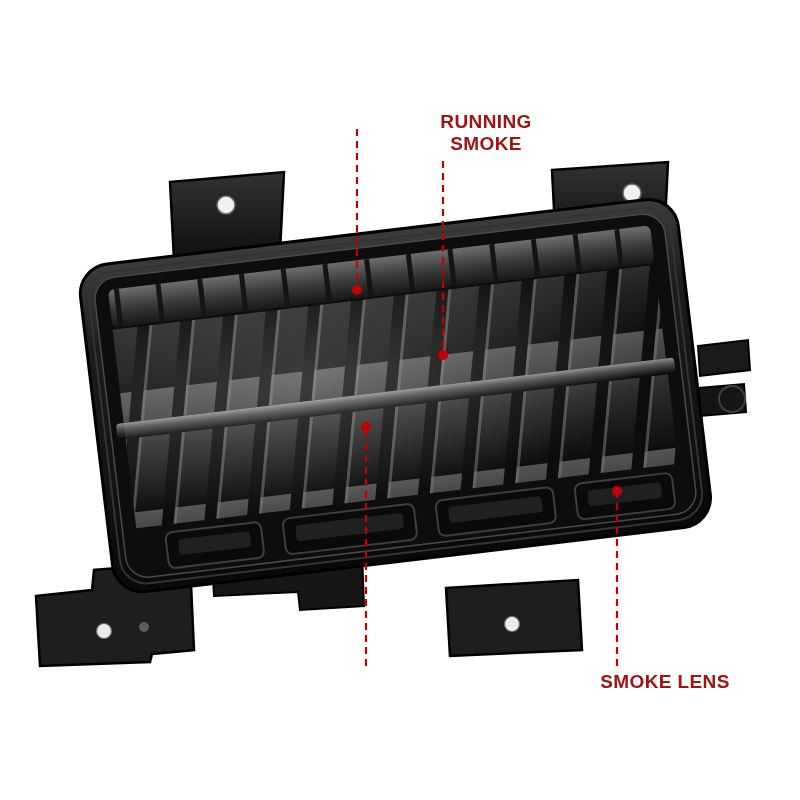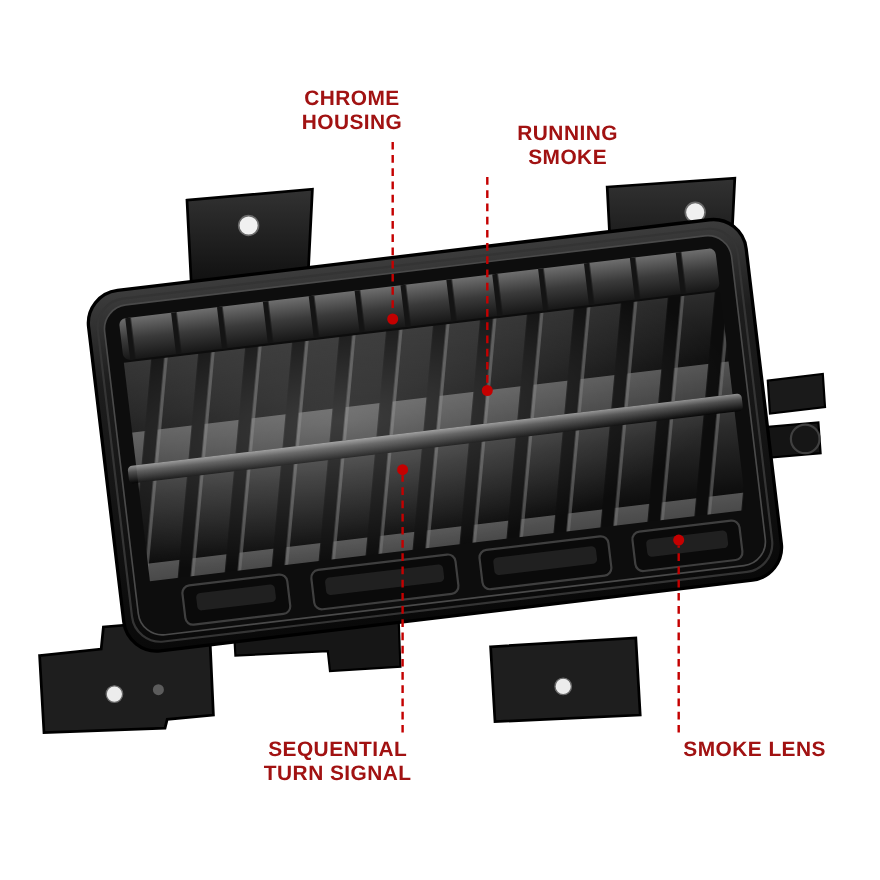--- a/index.html
+++ b/index.html
@@ -12,23 +12,23 @@
     text-align:center;
     color:var(--label-color, #a11212);
     font-weight:bold;
     font-size:19px;
     line-height:22px;
     letter-spacing:0.4px;
     white-space:nowrap;
   }
   .callout span { display:block; }
   .callout-chrome   { left:320px; top:79px; }
-  .callout-running  { left:516px; top:111px; }
+  .callout-running  { left:486px; top:111px; }
   .callout-signal   { left:307px; top:671px; }
-  .callout-smoke    { left:686px; top:671px; }
+  .callout-smoke    { left:665px; top:671px; }
   .leader { stroke:var(--accent, #c40000); stroke-width:2.2; stroke-dasharray:7 5; fill:none; }
   .dot    { fill:var(--accent, #c40000); }
 </style>
 </head>
 <body style="background: rgb(255, 255, 255);">
 
 <div class="stage">
 
   <svg class="scene" width="800" height="800" viewBox="0 0 800 800">
     <defs>
@@ -125,32 +125,24 @@
       <circle class="dot" cx="357" cy="290" r="5"></circle>
       <line class="leader" x1="443" y1="161" x2="443" y2="350"></line>
       <circle class="dot" cx="443" cy="355" r="5"></circle>
       <line class="leader" x1="366" y1="666" x2="366" y2="432"></line>
       <circle class="dot" cx="366" cy="427" r="5"></circle>
       <line class="leader" x1="617" y1="666" x2="617" y2="496"></line>
       <circle class="dot" cx="617" cy="491" r="5"></circle>
     </g>
   </svg>
 
-  <div class="callout callout-chrome">
-    <span>CHROME</span>
-    <span>HOUSING</span>
-  </div>
 
   <div class="callout callout-running">
     <span>RUNNING</span>
     <span>SMOKE</span>
   </div>
 
-  <div class="callout callout-signal">
-    <span>SEQUENTIAL</span>
-    <span>TURN SIGNAL</span>
-  </div>
 
   <div class="callout callout-smoke">
     <span>SMOKE LENS</span>
   </div>
 
 </div>
 
 </body></html>

